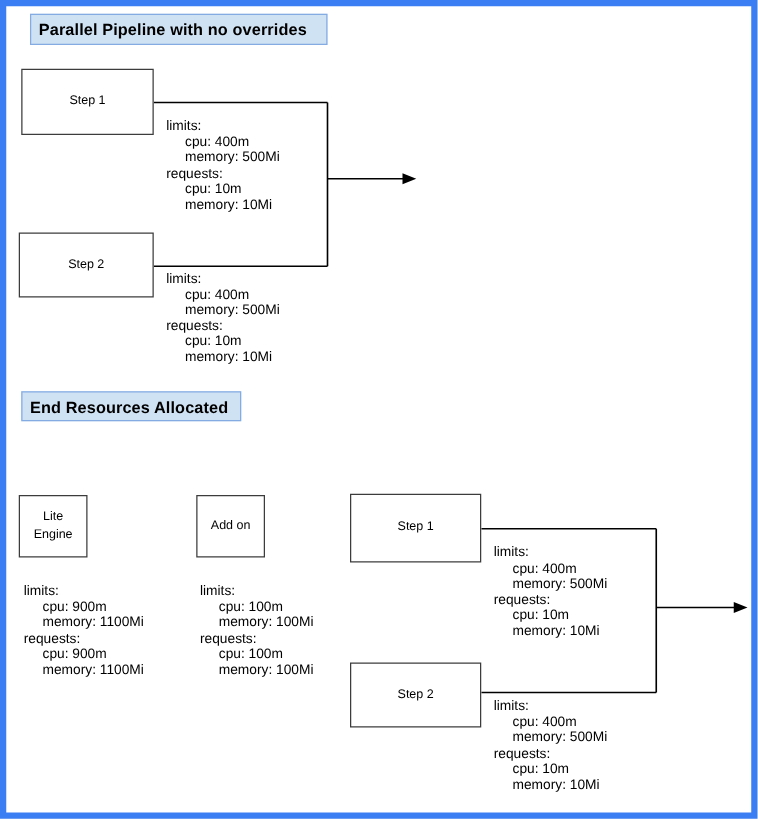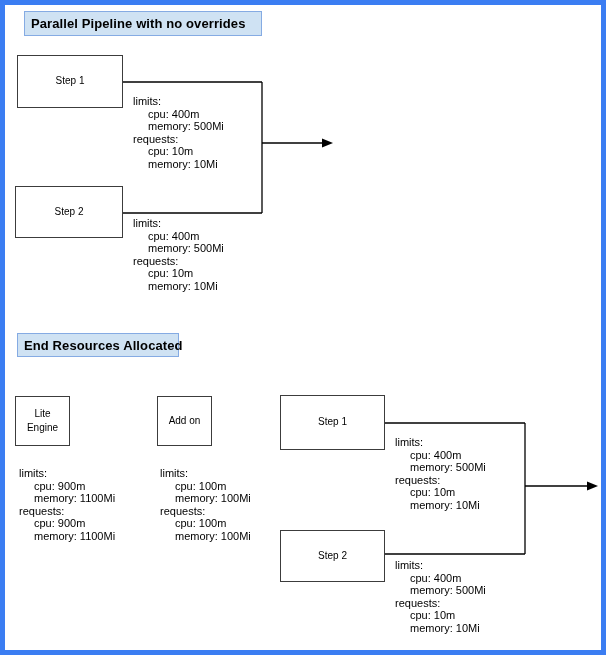--- a/index.html
+++ b/index.html
@@ -6,21 +6,21 @@
   body{width:606px;height:655px;position:relative;overflow:hidden;
        font-family:"Liberation Sans", sans-serif;color:#000;}
   .stage{position:absolute;inset:0;background:#ffffff;}
   .frame-border{position:absolute;inset:0;border:5px solid #3b7df2;pointer-events:none;z-index:50;}
   svg.connectors{position:absolute;left:0;top:0;z-index:1;}
 
   .section-title{position:absolute;z-index:3;background:#cfe2f3;border:1px solid #85abe3;
        box-sizing:border-box;display:flex;align-items:center;padding-left:6px;
        font-weight:bold;font-size:13px;letter-spacing:.1px;white-space:nowrap;}
   .t1{left:24px;top:11px;width:238px;height:25px;}
-  .t2{left:17px;top:333px;width:162px;height:24px;}
+  .t2{left:17px;top:313px;width:176px;height:24px;}
 
   .node{position:absolute;z-index:2;background:#ffffff;border:1.4px solid #3c3c3c;
        box-sizing:border-box;display:flex;align-items:center;justify-content:center;
        text-align:center;font-size:10px;line-height:1.45;}
   .n-step1-top{left:17px;top:55px;width:106px;height:53px;}
   .n-step2-top{left:15px;top:186px;width:108px;height:52px;}
   .n-lite{left:15px;top:396px;width:55px;height:50px;padding:0 2px;}
   .n-addon{left:157px;top:396px;width:55px;height:50px;}
   .n-step1-bot{left:280px;top:395px;width:105px;height:55px;}
   .n-step2-bot{left:280px;top:530px;width:105px;height:52px;}

